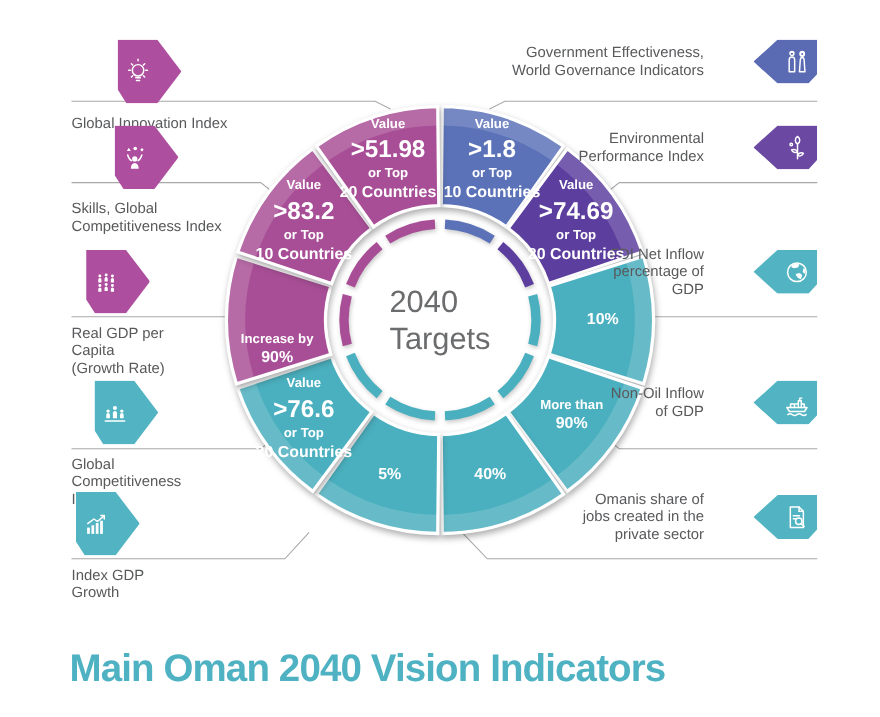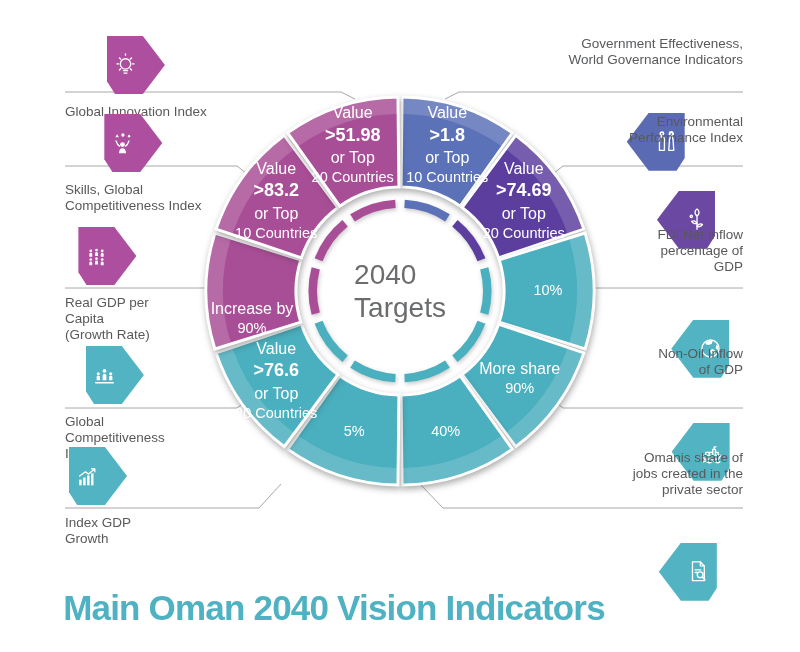--- a/index.html
+++ b/index.html
@@ -1,44 +1,44 @@
 <!DOCTYPE html>
 <html style="--magenta: #a84e96; --teal: #4aafbe; --blue: #5b72b8; --purple: #5c3e9e; --badge_magenta: #ad4f9e; --badge_teal: #52b4c2; --badge_blue: #5a6ab3; --badge_purple: #6b48a2; --title_color: #4fb2c3; --label_text: #58595b; --center_text: #6b6c6e; --line: #a8a8a8;"><head>
 <meta charset="utf-8">
 <style>
   html,body{margin:0;padding:0;background:#fff;}
   #canvas{position:relative;width:800px;height:652px;background:#fff;overflow:hidden;
           font-family:"Liberation Sans",sans-serif;}
   
   .row{position:absolute;display:flex;align-items:center;gap:10px;height:40px;}
   .row.left{left:65px;flex-direction:column;}
-  .row.right{right:57px;flex-direction:column;gap:45px;}
+  .row.right{right:57px;gap:45px;}
   .badge{width:58px;height:40px;flex:0 0 58px;display:flex;align-items:center;}
   .badge-left{clip-path:polygon(0% 0%,62% 0%,100% 50%,62% 100%,14% 100%,0% 78%);
               justify-content:flex-start;padding-left:5px;box-sizing:border-box;}
   .badge-right{clip-path:polygon(100% 0%,38% 0%,0% 50%,38% 100%,86% 100%,100% 78%);
                justify-content:flex-end;padding-right:5px;box-sizing:border-box;}
   .badge-magenta{background:var(--badge_magenta);}
   .badge-teal{background:var(--badge_teal);}
   .badge-blue{background:var(--badge_blue);}
   .badge-purple{background:var(--badge_purple);}
   .bicon{width:27px;height:27px;stroke:#fff;stroke-width:1.3;fill:none;
          stroke-linecap:round;stroke-linejoin:round;}
   .rlabel{font-size:13.5px;color:var(--label_text);white-space:pre-line;line-height:1.18;}
   .row.right .rlabel{text-align:right;}
   
   #lines-svg,#donut-wrap{position:absolute;left:0;top:0;}
   #donut-svg{position:absolute;left:190px;top:81px;}
   .seg{filter:drop-shadow(1px 3px 3px rgba(40,40,40,.38));}
   .ringseg{filter:drop-shadow(1px 2px 2px rgba(40,40,40,.25));}
   .seg-label{position:absolute;transform:translate(-50%,-50%);text-align:center;
              color:#fff;line-height:1.32;white-space:nowrap;z-index:5;}
-  .sl-sm{display:block;font-size:16px;font-weight:400;}
-  .sl-md{display:block;font-size:14.5px;font-weight:400;}
-  .sl-lg{display:block;font-size:18px;font-weight:700;}
+  .sl-sm{display:block;font-size:12px;font-weight:700;}
+  .sl-md{display:block;font-size:14.5px;font-weight:700;}
+  .sl-lg{display:block;font-size:22px;font-weight:700;}
   #center-label{position:absolute;left:400px;top:291px;transform:translate(-50%,-50%);
                 text-align:left;color:var(--center_text);font-size:28px;line-height:1.18;z-index:6;}
   
   #main-title{position:absolute;left:0;top:588px;width:668px;text-align:center;
               font-size:35px;font-weight:700;letter-spacing:-0.8px;color:var(--title_color);}
 </style>
 </head>
 <body>
 
 <div id="canvas">
@@ -297,21 +297,21 @@
     <div class="seg-label" style="left: 523.78px; top: 201.069px;">
       <span class="sl-sm">Value</span>
       <span class="sl-lg">&gt;74.69</span>
       <span class="sl-sm">or Top</span>
       <span class="sl-md">20 Countries</span>
     </div>
     <div class="seg-label" style="left: 548px; top: 291px;">
       <span class="sl-md">10%</span>
     </div>
     <div class="seg-label" style="left: 519.735px; top: 377.992px;">
-      <span class="sl-sm">More share</span>
+      <span class="sl-sm">More than</span>
       <span class="sl-md">90%</span>
     </div>
     <div class="seg-label" style="left: 445.735px; top: 431.756px;">
       <span class="sl-md">40%</span>
     </div>
     <div class="seg-label" style="left: 354.265px; top: 431.756px;">
       <span class="sl-md">5%</span>
     </div>
     <div class="seg-label" style="left: 276.22px; top: 380.931px;">
       <span class="sl-sm">Value</span>

